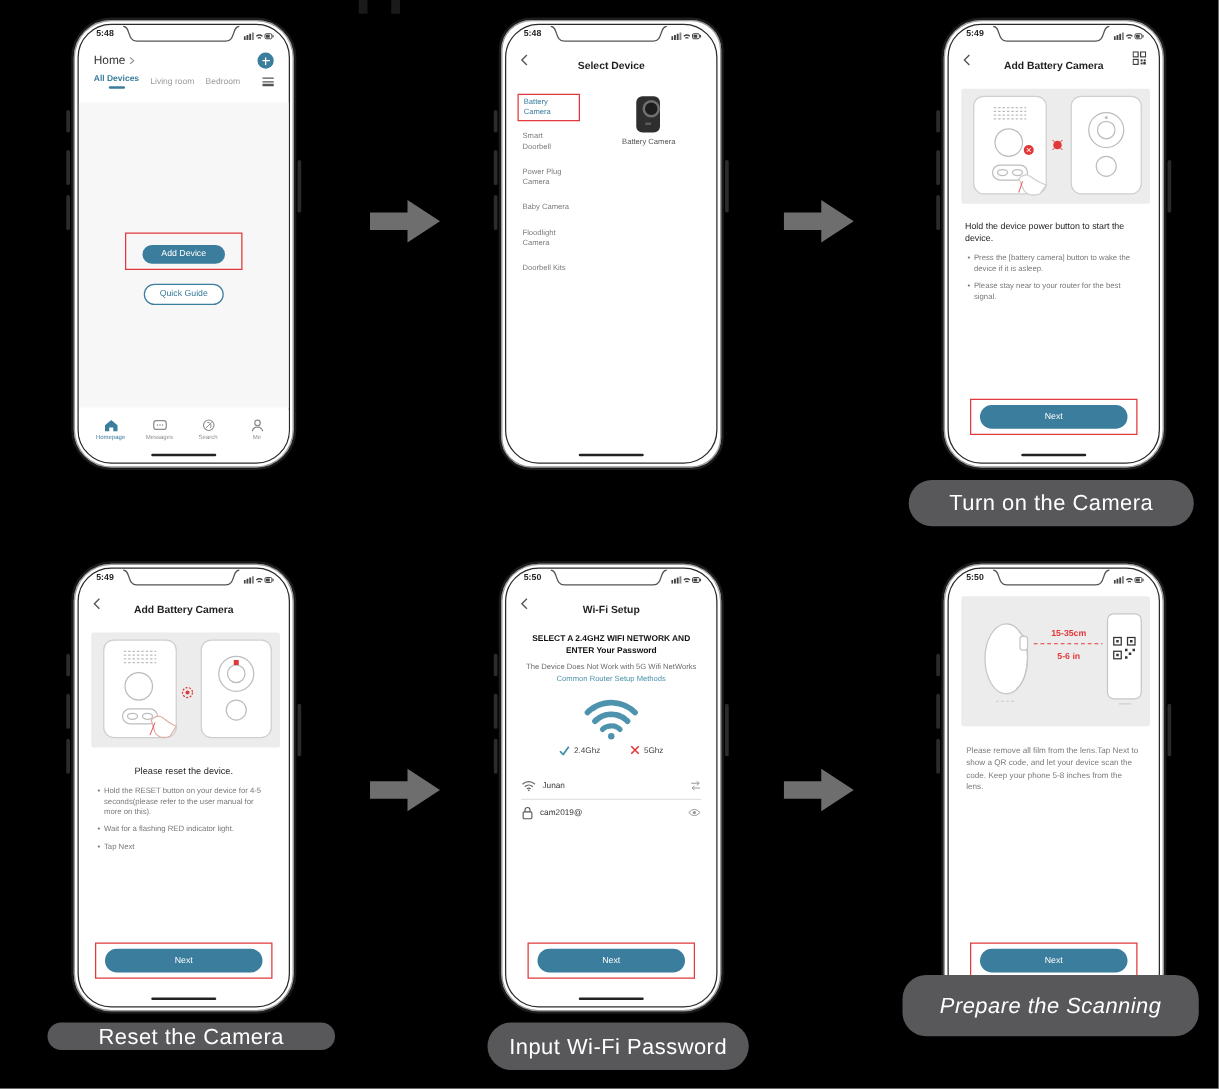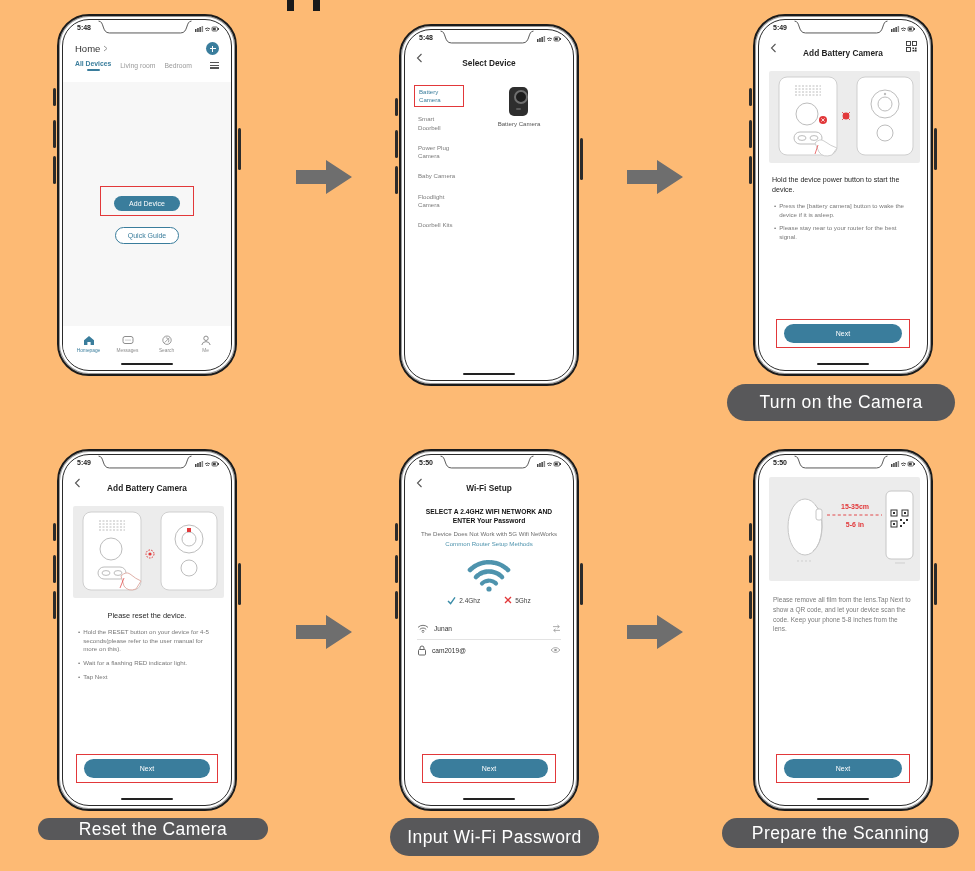--- a/index.html
+++ b/index.html
@@ -1,17 +1,17 @@
 <!DOCTYPE html>
 <html><head>
 <meta charset="utf-8">
 <style>
   * { margin:0; padding:0; box-sizing:border-box; }
   html,body { background:#fff; font-family:"Liberation Sans", sans-serif; }
-  #stage { position:relative; width:975px; height:871px; background:#fdba74; overflow:hidden; }
+  #stage { position:relative; width:975px; height:871px; background:#000000; overflow:hidden; }
 
   .frag { position:absolute; top:0; width:7px; height:11px; background:#1a1a1a; }
 
   
   .phone { position:absolute; width:180px; height:362px; border:2px solid #1c1c1c; border-radius:32px;
            padding:3px; background:#fff; box-shadow: inset 0 0 0 1px #9a9a9a; }
   .screen { position:relative; width:100%; height:100%; border:1.5px solid #2b2b2b; border-radius:27px;
             background:#fff; overflow:hidden; }
   .sidebtn { position:absolute; width:3px; background:#2b2b2b; border-radius:2px; }
   .sb-l { left:-6px; } .sb-r { right:-6px; }
@@ -193,21 +193,21 @@
             <circle cx="6" cy="3.3" r="2.2" fill="none" stroke="#8d8d8d" stroke-width="1"></circle>
             <path d="M1.8,10 a4.3,4.3 0 0 1 8.4,0" fill="none" stroke="#8d8d8d" stroke-width="1"></path>
           </svg>
           <span class="nav-label">Me</span>
         </span>
       </div>
       <div class="homebar"></div>
     </div>
   </div>
 
-  <div class="phone" style="left:399px; top:24px;">
+  <div class="phone" style="left:399px; top:14px;border-radius:26px;">
     <div class="sidebtn sb-l" style="top:72px;height:18px"></div>
     <div class="sidebtn sb-l" style="top:104px;height:28px"></div>
     <div class="sidebtn sb-l" style="top:140px;height:28px"></div>
     <div class="sidebtn sb-r" style="top:112px;height:42px"></div>
     <div class="screen">
       <svg class="notch" viewBox="0 0 170 20">
         <path d="M36,1 c6,0 3,12 11,12 h72 c8,0 5,-12 11,-12" fill="none" stroke="#555" stroke-width="1"></path>
       </svg>
       <div class="status">
         <span class="time">5:48</span>
@@ -538,21 +538,21 @@
       </svg>
       <div class="p6-par">Please remove all film from the lens.Tap Next to show a QR code, and let your device scan the code. Keep your phone 5-8 inches from the lens.</div>
       <div class="next-wrap">
         <span class="redbox next-redbox">
           <div class="pill next-pill">Next</div>
         </span>
       </div>
       <div class="homebar"></div>
     </div>
   </div>
-  <div class="caption" style="left:722px; top:818px; width:237px; height:30px;">Prepare the Scanning</div>
+  <div class="caption" style="left:722px; top:780px; width:237px; height:49px;font-style:italic;">Prepare the Scanning</div>
 
   <svg class="arrow" style="left:296px; top:157px;" width="57" height="40" viewBox="0 0 57 40">
     <polygon points="0,13 30,13 30,3 56,20 30,37 30,27 0,27" fill="#6E6E6E"></polygon>
   </svg>
   <svg class="arrow" style="left:627px; top:157px;" width="57" height="40" viewBox="0 0 57 40">
     <polygon points="0,13 30,13 30,3 56,20 30,37 30,27 0,27" fill="#6E6E6E"></polygon>
   </svg>
   <svg class="arrow" style="left:296px; top:612px;" width="57" height="40" viewBox="0 0 57 40">
     <polygon points="0,13 30,13 30,3 56,20 30,37 30,27 0,27" fill="#6E6E6E"></polygon>
   </svg>

